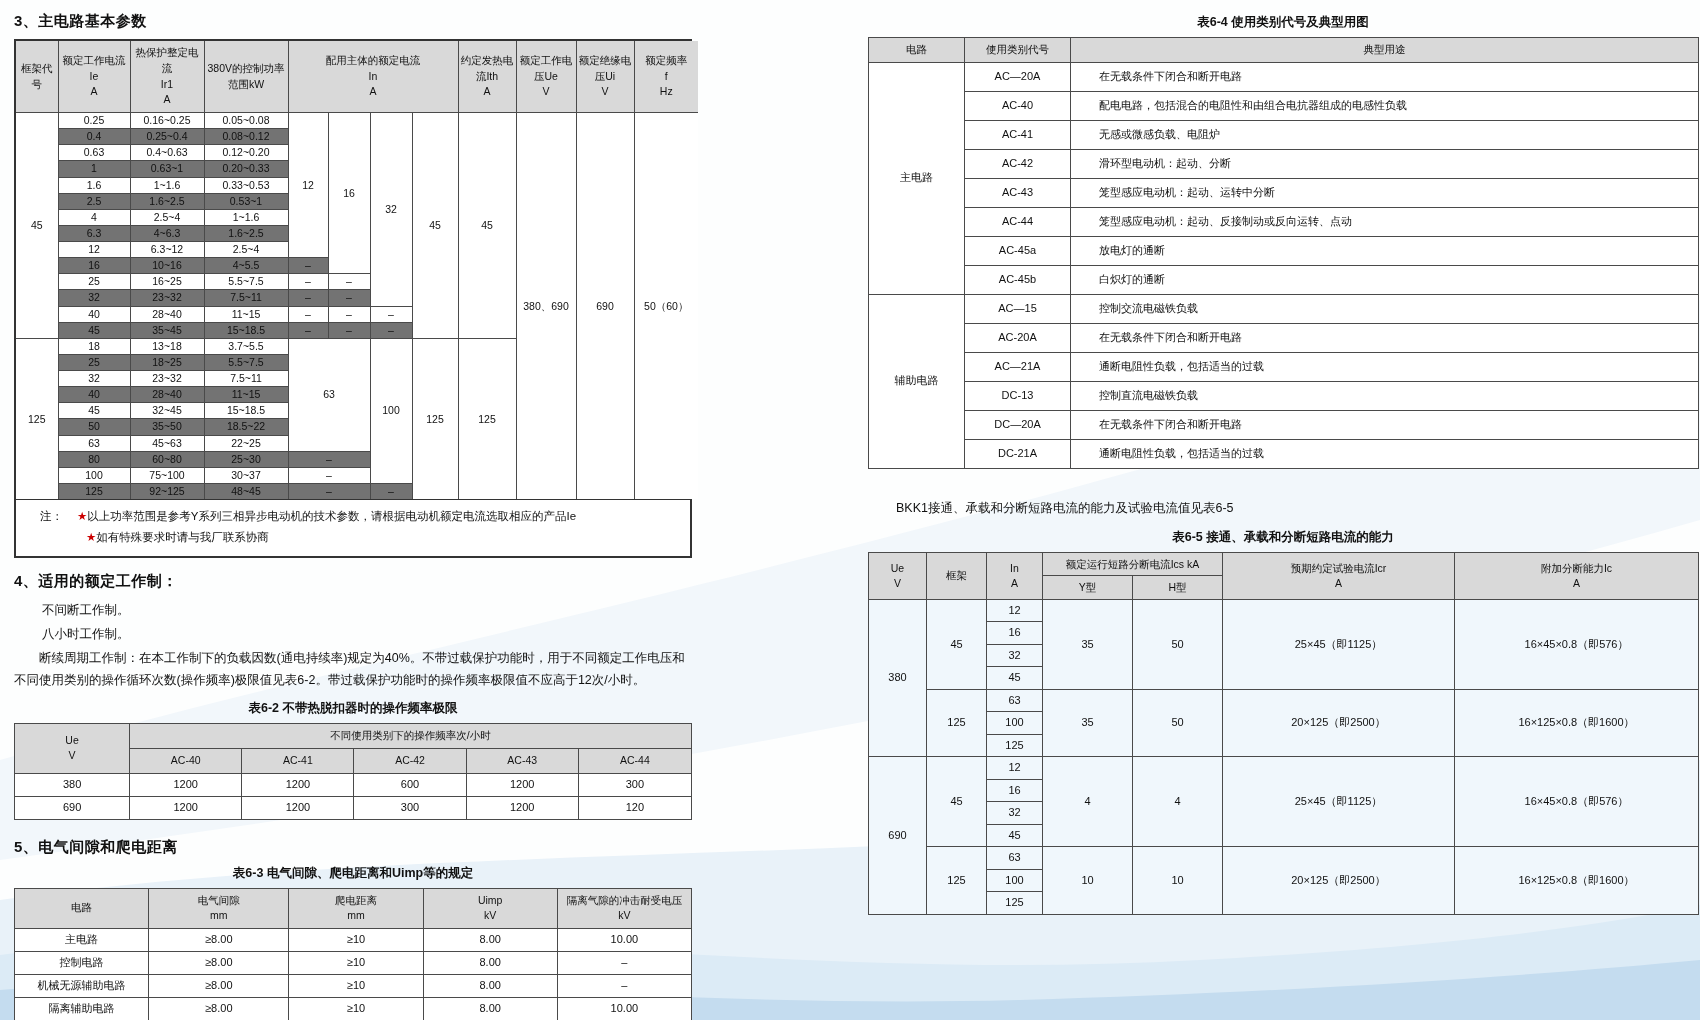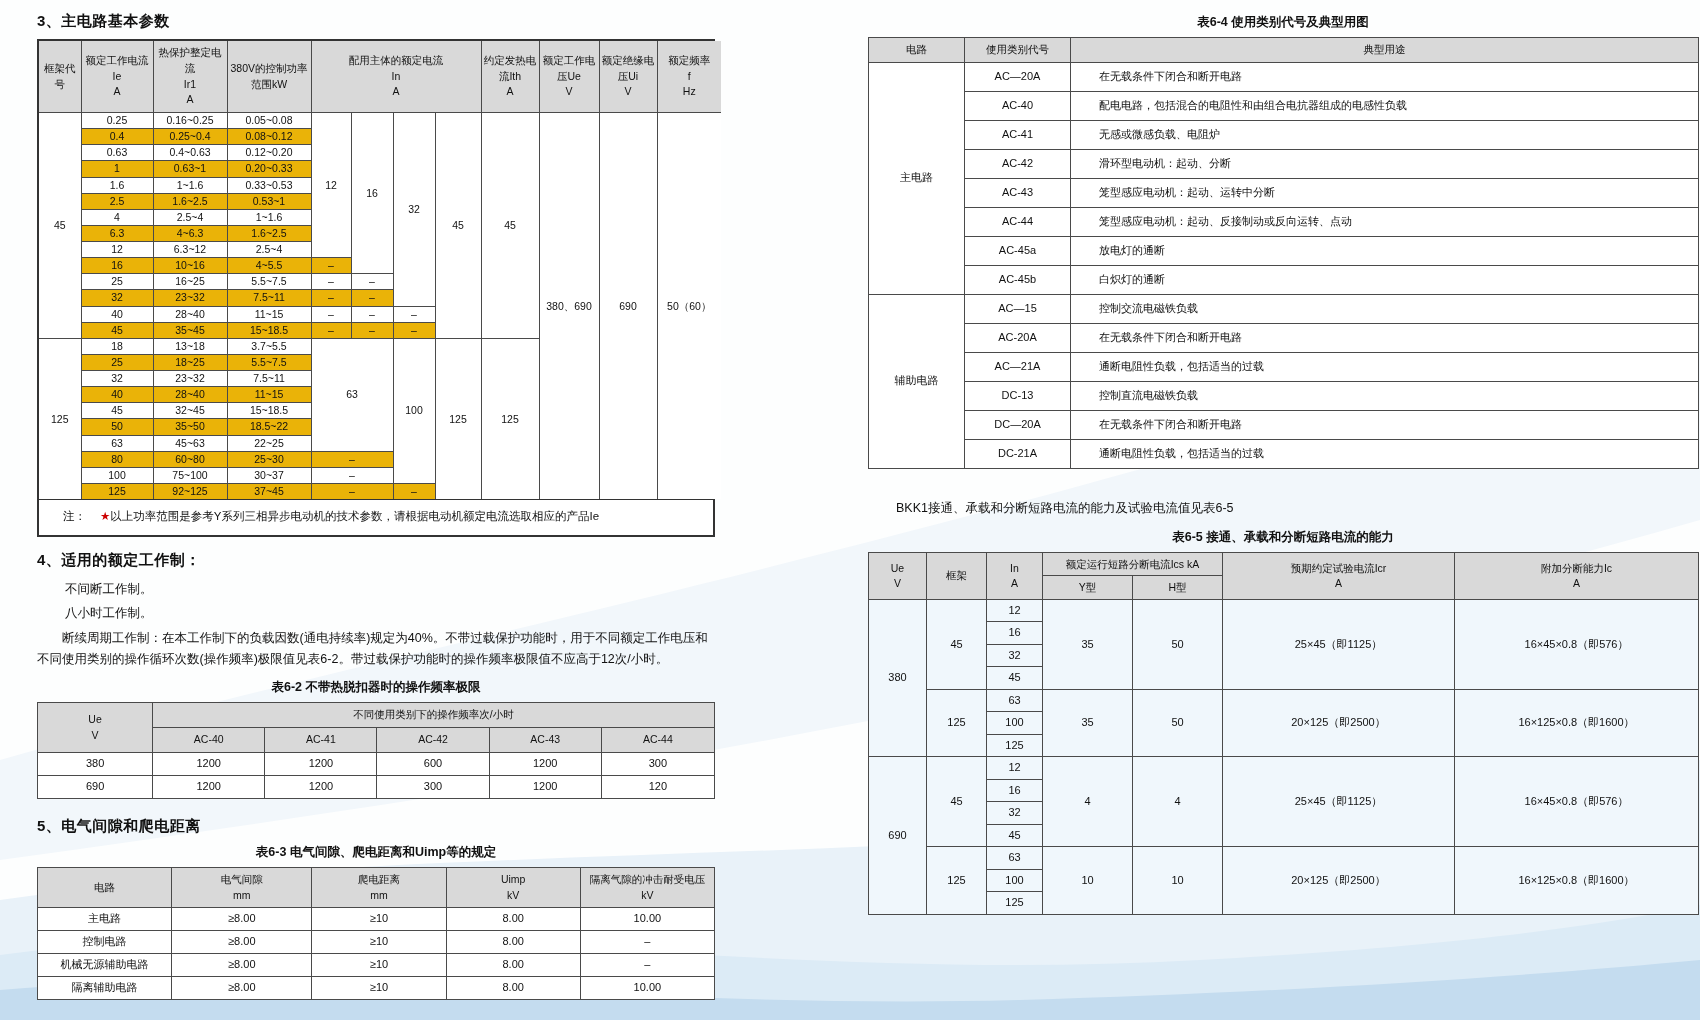--- a/index.html
+++ b/index.html
@@ -1,33 +1,33 @@
 <!DOCTYPE html>
 <html><head>
 <meta charset="utf-8">
 <style>
   * { margin:0; padding:0; box-sizing:border-box; }
   html,body { width:1700px; height:1020px; overflow:hidden; background:#fdfefe;
     font-family:"Liberation Sans","DejaVu Sans",sans-serif; color:#111; }
   #bg { position:absolute; left:0; top:0; width:1700px; height:1020px; z-index:0; }
   .col { position:absolute; z-index:1; }
-  #left-col  { left:14px;  top:8px;  width:678px;margin-left:23px; }
+  #left-col  { left:14px;  top:8px;  width:678px; }
   #right-col { left:868px; top:6px;  width:830px; }
 
   .sec-title { font-size:15px; font-weight:bold; margin:4px 0 8px 0; letter-spacing:.5px; }
   .caption   { font-size:12.5px; font-weight:bold; text-align:center; margin:8px 0 6px 0; }
   .body-line { font-size:12.5px; line-height:1.9; padding-left:28px; }
   .body-para { font-size:12.5px; line-height:1.75; text-indent:2em; margin-top:2px; }
 
   table { border-collapse:collapse; width:100%; table-layout:fixed; background:#fff; }
   th, td { border:1px solid #4a4a4a; text-align:center; vertical-align:middle;
     font-size:10.5px; white-space:pre-line; overflow:hidden; }
   th { background:#d9d9d9; font-weight:normal; padding:4px 2px; line-height:1.5; }
   td { height:16px; line-height:1.25; padding:1px 2px; background:#fff; }
-  td.sh { background:#eab308; }
+  td.sh { background:#737373; }
   td.lft { text-align:left; padding-left:12px; }
 
   #t3-wrap { border:2px solid #333; }
   #t3-wrap table { border-style:hidden; }
   #t3 th { height:56px; }
   #notes { border-top:1.5px solid #333; background:#fff; font-size:11.5px;
     padding:6px 8px 8px 24px; line-height:1.8; }
   #notes .star { color:#cc0000; }
   #notes .lbl { margin-right:14px; }
   #notes .ln2 { padding-left:46px; }
@@ -236,28 +236,29 @@
           </tr>
           <tr>
             <td>100</td>
             <td>75~100</td>
             <td>30~37</td>
             <td colspan="2">–</td>
           </tr>
           <tr>
             <td class="sh">125</td>
             <td class="sh">92~125</td>
-            <td class="sh">37~45</td>
+            <td class="sh">48~45</td>
             <td colspan="2" class="sh">–</td>
             <td class="sh">–</td>
           </tr>
         </tbody>
       </table>
     <div id="notes">
       <div><span class="lbl">注：</span><span class="star">★</span><span>以上功率范围是参考Y系列三相异步电动机的技术参数，请根据电动机额定电流选取相应的产品Ie</span></div>
+      <div class="ln2"><span class="star">★</span><span>如有特殊要求时请与我厂联系协商</span></div>
     </div>
   </div>
 
   <div class="sp10"></div>
   <div class="sec-title">4、适用的额定工作制：</div>
   <div class="body-line">不间断工作制。</div>
   <div class="body-line">八小时工作制。</div>
   <div class="body-para">断续周期工作制：在本工作制下的负载因数(通电持续率)规定为40%。不带过载保护功能时，用于不同额定工作电压和不同使用类别的操作循环次数(操作频率)极限值见表6-2。带过载保护功能时的操作频率极限值不应高于12次/小时。</div>
 
   <div class="caption">表6-2 不带热脱扣器时的操作频率极限</div>

